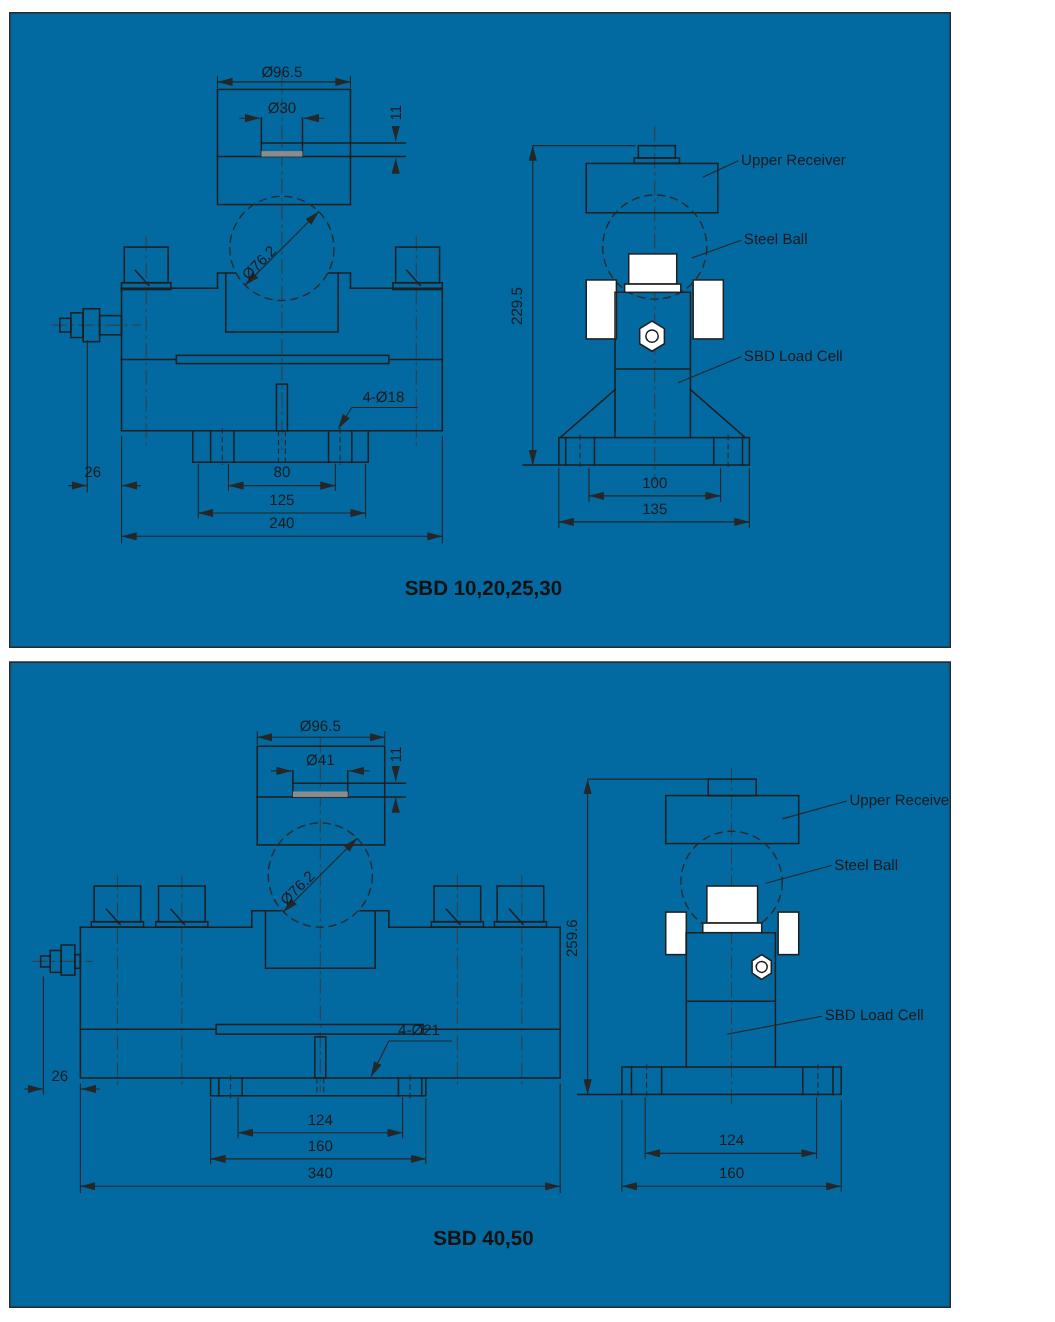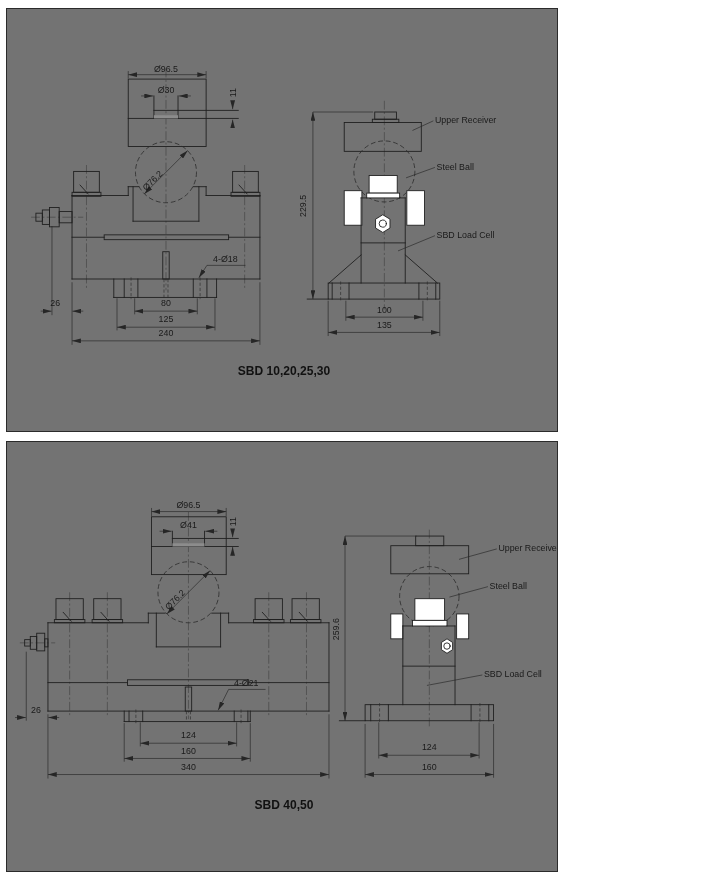--- a/index.html
+++ b/index.html
@@ -1,17 +1,17 @@
 <!DOCTYPE html>
 <html><head>
 <meta charset="utf-8">
 <style>
   html,body { margin:0; padding:0; background:#ffffff; }
   body { width:703px; height:881px; position:relative; font-family:"Liberation Sans", sans-serif; }
-  .panel { position:absolute; left:6px; width:552px; border:1.6px solid #2b2b2b; background:#737373; box-sizing:border-box; }
+  .panel { position:absolute; left:6px; width:628px; border:1.6px solid #2b2b2b; background:#0369a1; box-sizing:border-box; }
   #panel1 { top:8px;  height:424px; }
   #panel2 { top:441px; height:431px; }
   .panel svg { display:block; width:100%; height:100%; }
 
   
   .ol  { fill:none; stroke:#1f1f1f; stroke-width:1.1; stroke-linecap:square; }
   .olw { fill:#ffffff; stroke:#1f1f1f; stroke-width:1.1; }
   .gray{ fill:#8c8c8c; stroke:none; }
   
   .db  { fill:none; stroke:#2a2a2a; stroke-width:1; stroke-dasharray:6 3.5; }

